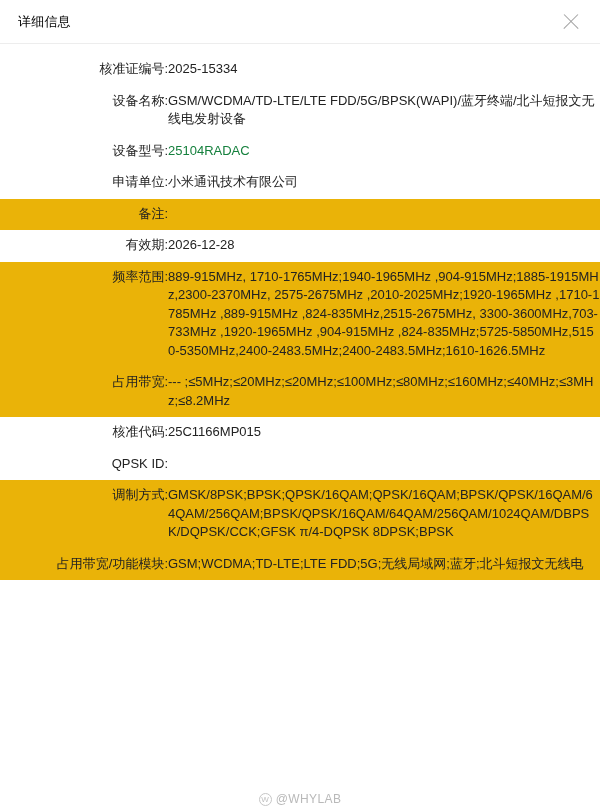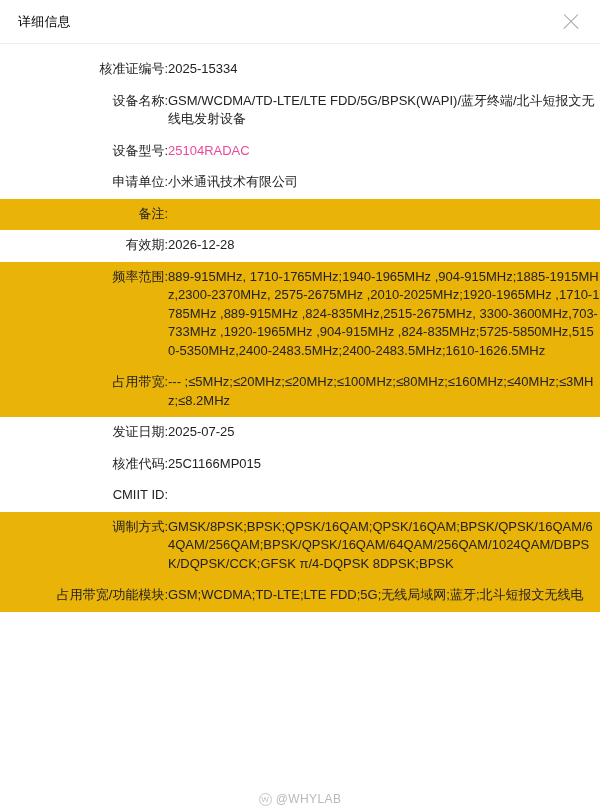--- a/index.html
+++ b/index.html
@@ -73,21 +73,21 @@
     color: #1f1f1f;
     white-space: normal;
     word-break: break-all;
   }
   td.value {
     padding-left: 8px;
     padding-right: 24px;
     color: #222;
     word-break: break-all;
   }
-  td.value.accent { color: #ec4899; }
+  td.value.accent { color: #15803d; }
   .row-shade td { background: #eab308; }
 
   .watermark {
     position: absolute;
     left: 0; right: 0;
     bottom: 4px;
     text-align: center;
     font-size: 12px;
     color: #b9b9b9;
     letter-spacing: 0.4px;
@@ -147,29 +147,25 @@
         </tr>
         <tr class="row-shade">
           <td class="label">频率范围:</td>
           <td class="value">889-915MHz, 1710-1765MHz;1940-1965MHz ,904-915MHz;1885-1915MHz,2300-2370MHz, 2575-2675MHz ,2010-2025MHz;1920-1965MHz ,1710-1785MHz ,889-915MHz ,824-835MHz,2515-2675MHz, 3300-3600MHz,703-733MHz ,1920-1965MHz ,904-915MHz ,824-835MHz;5725-5850MHz,5150-5350MHz,2400-2483.5MHz;2400-2483.5MHz;1610-1626.5MHz</td>
         </tr>
         <tr class="row-shade">
           <td class="label">占用带宽:</td>
           <td class="value">--- ;≤5MHz;≤20MHz;≤20MHz;≤100MHz;≤80MHz;≤160MHz;≤40MHz;≤3MHz;≤8.2MHz</td>
         </tr>
         <tr>
-          <td class="label">发证日期:</td>
-          <td class="value">2025-07-25</td>
-        </tr>
-        <tr>
           <td class="label">核准代码:</td>
           <td class="value">25C1166MP015</td>
         </tr>
         <tr>
-          <td class="label">CMIIT ID:</td>
+          <td class="label">QPSK ID:</td>
           <td class="value"></td>
         </tr>
         <tr class="row-shade">
           <td class="label">调制方式:</td>
           <td class="value">GMSK/8PSK;BPSK;QPSK/16QAM;QPSK/16QAM;BPSK/QPSK/16QAM/64QAM/256QAM;BPSK/QPSK/16QAM/64QAM/256QAM/1024QAM/DBPSK/DQPSK/CCK;GFSK π/4-DQPSK 8DPSK;BPSK</td>
         </tr>
         <tr class="row-shade">
           <td class="label">占用带宽/功能模块:</td>
           <td class="value">GSM;WCDMA;TD-LTE;LTE FDD;5G;无线局域网;蓝牙;北斗短报文无线电</td>
         </tr>

